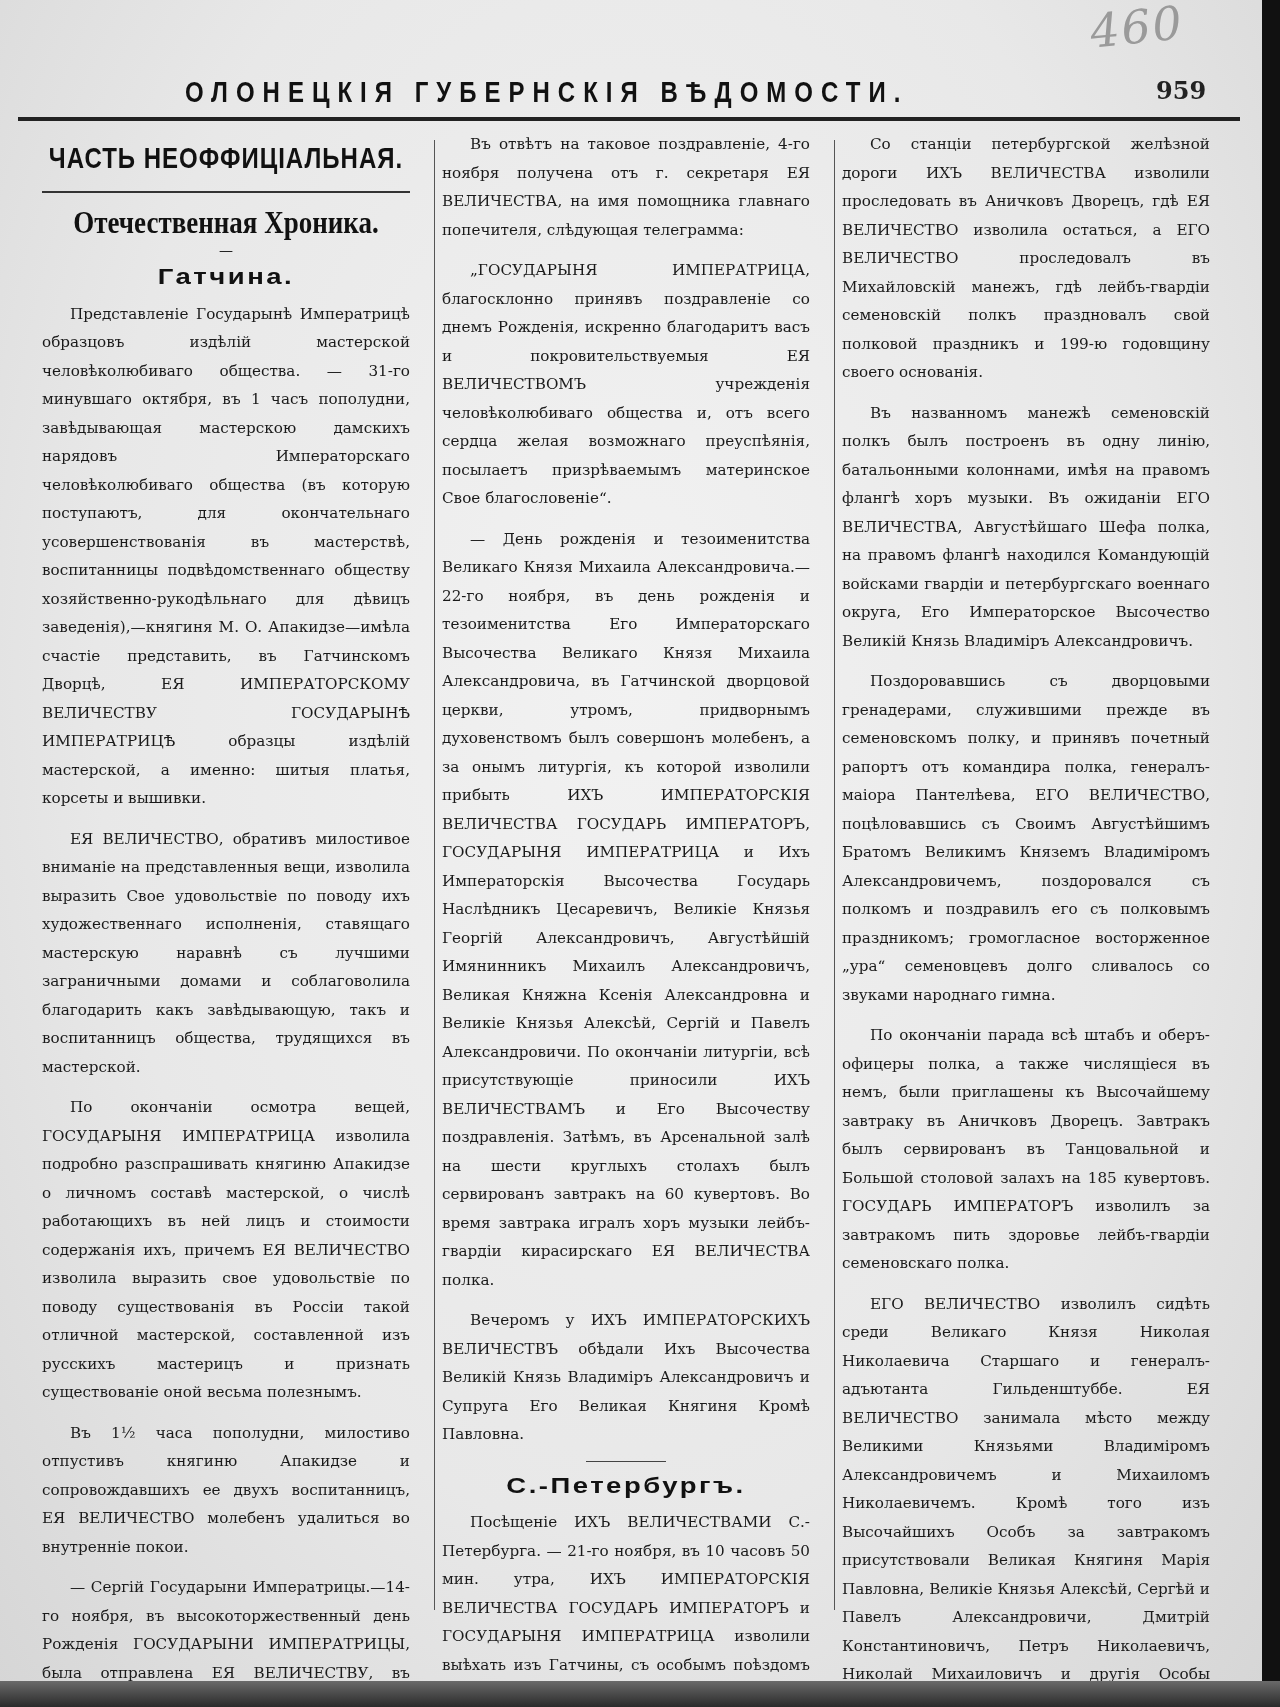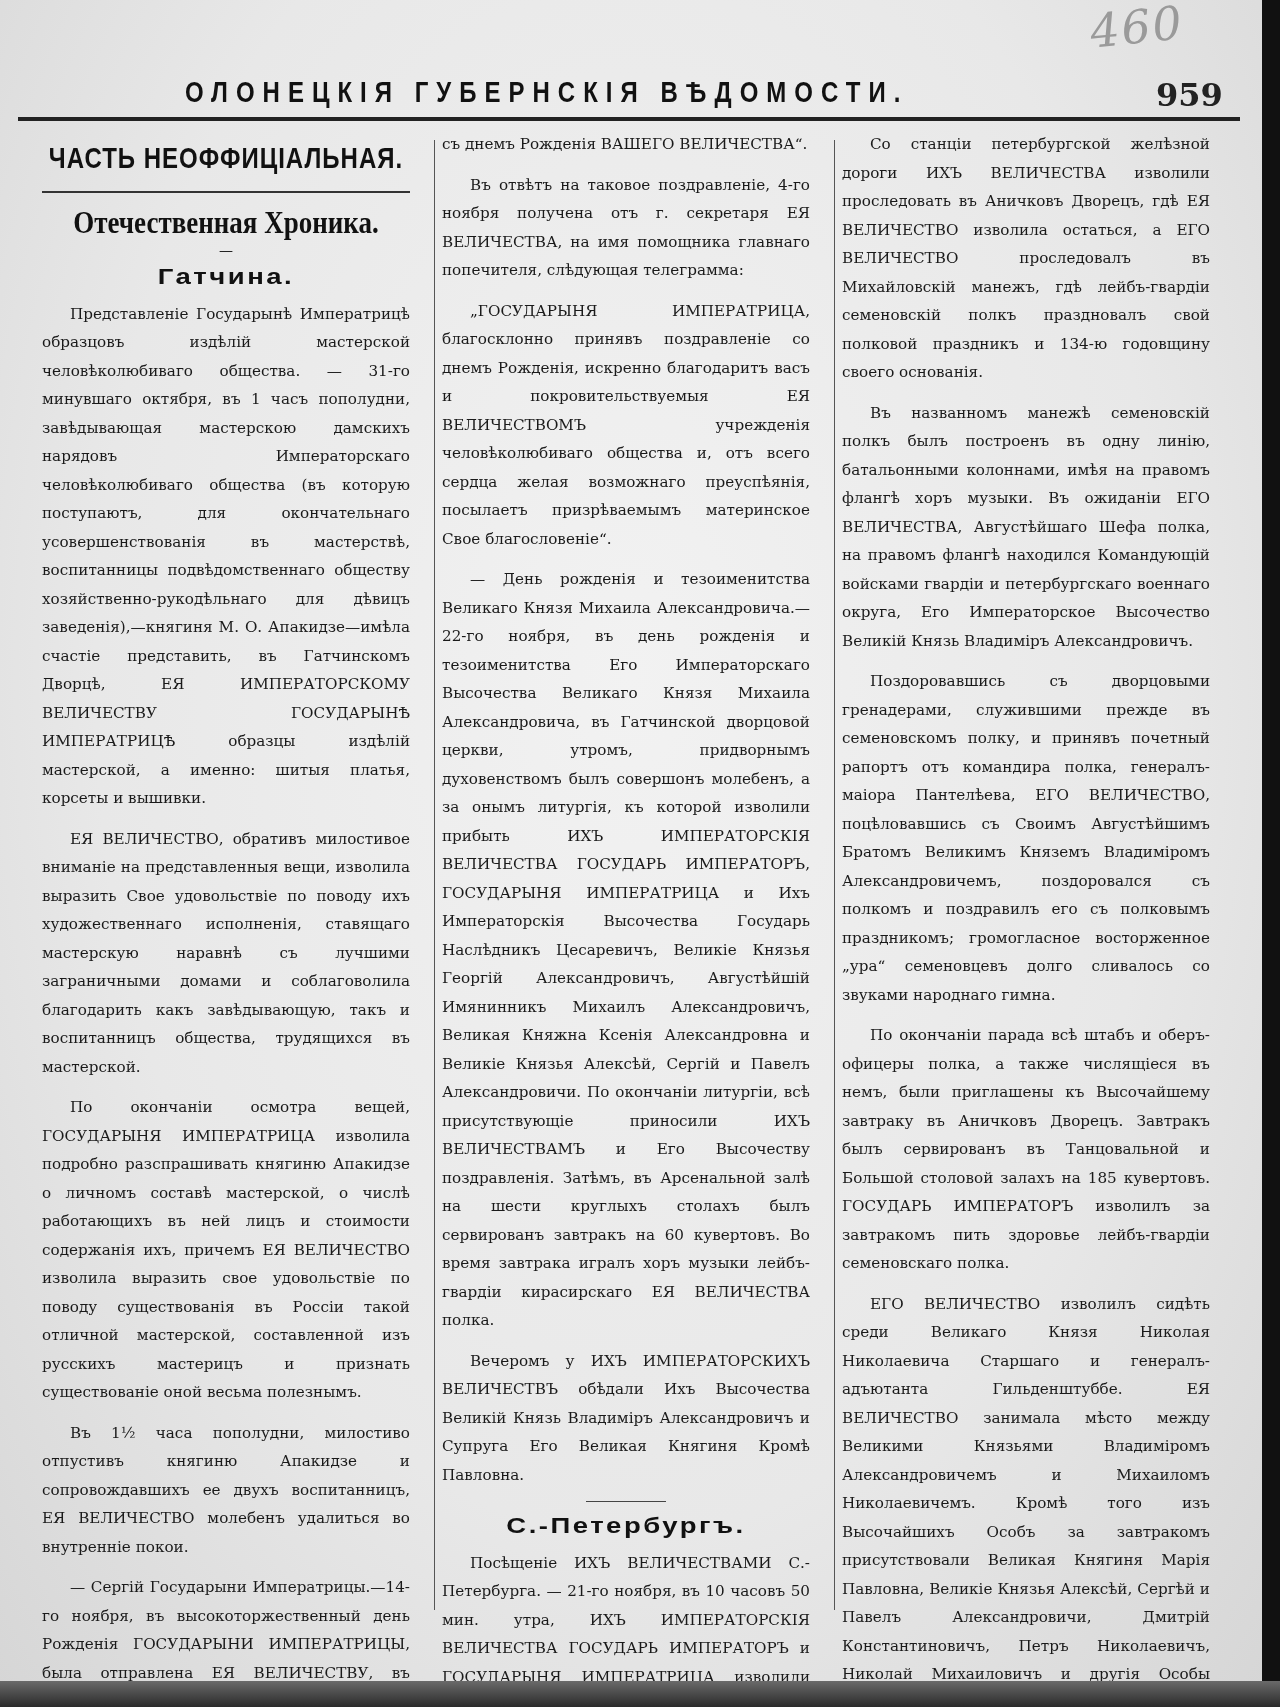--- a/index.html
+++ b/index.html
@@ -25,21 +25,21 @@
     font-size: 46px; color: #9a9a9a; font-style: italic; transform: rotate(-6deg); letter-spacing: 2px;
   }
   .masthead {
     position: absolute; left: 0; top: 76px; width: 1104px; height: 40px;
   }
   .masthead-title {
     position: absolute; left: 185px; top: 0; font-family: "Liberation Sans", sans-serif; font-weight: bold;
     font-size: 24px; letter-spacing: 8px; transform: scaleY(1.2); transform-origin: left top; color: #111;
   }
   .page-number {
-    position: absolute; left: 1156px; top: 0; font-size: 32px; font-weight: bold; color: #222;
+    position: absolute; left: 1156px; top: 0; font-size: 24px; font-weight: bold; color: #222;
   }
   .masthead-rule {
     position: absolute; left: 18px; top: 117px; width: 1222px; height: 4px; background: #222;
   }
   .col {
     position: absolute; top: 130px; width: 368px;
     font-size: 15.2px; line-height: 28.5px; text-align: justify;
   }
   .col p { margin: 0 0 12px 0; text-indent: 28px; }
   .col1 { left: 42px; }
@@ -90,36 +90,35 @@
         <p><span class="lead">Представленіе Государынѣ Императрицѣ образцовъ издѣлій мастерской человѣколюбиваго общества.</span><span> — 31-го минувшаго октября, въ 1 часъ пополудни, завѣдывающая мастерскою дамскихъ нарядовъ Императорскаго человѣколюбиваго общества (въ которую поступаютъ, для окончательнаго усовершенствованія въ мастерствѣ, воспитанницы подвѣдомственнаго обществу хозяйственно-рукодѣльнаго для дѣвицъ заведенія),—княгиня М. О. Апакидзе—имѣла счастіе представить, въ Гатчинскомъ Дворцѣ, ЕЯ ИМПЕРАТОРСКОМУ ВЕЛИЧЕСТВУ ГОСУДАРЫНѢ ИМПЕРАТРИЦѢ образцы издѣлій мастерской, а именно: шитыя платья, корсеты и вышивки.</span></p>
         <p><span>ЕЯ ВЕЛИЧЕСТВО, обративъ милостивое вниманіе на представленныя вещи, изволила выразить Свое удовольствіе по поводу ихъ художественнаго исполненія, ставящаго мастерскую наравнѣ съ лучшими заграничными домами и соблаговолила благодарить какъ завѣдывающую, такъ и воспитанницъ общества, трудящихся въ мастерской.</span></p>
         <p><span>По окончаніи осмотра вещей, ГОСУДАРЫНЯ ИМПЕРАТРИЦА изволила подробно разспрашивать княгиню Апакидзе о личномъ составѣ мастерской, о числѣ работающихъ въ ней лицъ и стоимости содержанія ихъ, причемъ ЕЯ ВЕЛИЧЕСТВО изволила выразить свое удовольствіе по поводу существованія въ Россіи такой отличной мастерской, составленной изъ русскихъ мастерицъ и признать существованіе оной весьма полезнымъ.</span></p>
         <p><span>Въ 1½ часа пополудни, милостиво отпустивъ княгиню Апакидзе и сопровождавшихъ ее двухъ воспитанницъ, ЕЯ ВЕЛИЧЕСТВО молебенъ удалиться во внутренніе покои.</span></p>
         <p><span class="lead">— Сергій Государыни Императрицы.</span><span>—14-го ноября, въ высокоторжественный день Рожденія ГОСУДАРЫНИ ИМПЕРАТРИЦЫ, была отправлена ЕЯ ВЕЛИЧЕСТВУ, въ Гатчину, телеграмма, за подписью помощника главнаго попечителя Императорскаго человѣколюбиваго общества, слѣдующаго содержанія:</span></p>
       </div>
   </div>
 
   <div class="col col2">
     <div>
-        <p style="text-indent: 0px;"><span>съ днемъ Рожденія ВАШЕГО ВЕЛИЧЕСТВА“.</span></p>
         <p><span>Въ отвѣтъ на таковое поздравленіе, 4-го ноября получена отъ г. секретаря ЕЯ ВЕЛИЧЕСТВА, на имя помощника главнаго попечителя, слѣдующая телеграмма:</span></p>
         <p><span>„ГОСУДАРЫНЯ ИМПЕРАТРИЦА, благосклонно принявъ поздравленіе со днемъ Рожденія, искренно благодаритъ васъ и покровительствуемыя ЕЯ ВЕЛИЧЕСТВОМЪ учрежденія человѣколюбиваго общества и, отъ всего сердца желая возможнаго преуспѣянія, посылаетъ призрѣваемымъ материнское Свое благословеніе“.</span></p>
         <p><span class="lead">— День рожденія и тезоименитства Великаго Князя Михаила Александровича.</span><span>—22-го ноября, въ день рожденія и тезоименитства Его Императорскаго Высочества Великаго Князя Михаила Александровича, въ Гатчинской дворцовой церкви, утромъ, придворнымъ духовенствомъ былъ совершонъ молебенъ, а за онымъ литургія, къ которой изволили прибыть ИХЪ ИМПЕРАТОРСКІЯ ВЕЛИЧЕСТВА ГОСУДАРЬ ИМПЕРАТОРЪ, ГОСУДАРЫНЯ ИМПЕРАТРИЦА и Ихъ Императорскія Высочества Государь Наслѣдникъ Цесаревичъ, Великіе Князья Георгій Александровичъ, Августѣйшій Имянинникъ Михаилъ Александровичъ, Великая Княжна Ксенія Александровна и Великіе Князья Алексѣй, Сергій и Павелъ Александровичи. По окончаніи литургіи, всѣ присутствующіе приносили ИХЪ ВЕЛИЧЕСТВАМЪ и Его Высочеству поздравленія. Затѣмъ, въ Арсенальной залѣ на шести круглыхъ столахъ былъ сервированъ завтракъ на 60 кувертовъ. Во время завтрака игралъ хоръ музыки лейбъ-гвардіи кирасирскаго ЕЯ ВЕЛИЧЕСТВА полка.</span></p>
         <p><span>Вечеромъ у ИХЪ ИМПЕРАТОРСКИХЪ ВЕЛИЧЕСТВЪ обѣдали Ихъ Высочества Великій Князь Владиміръ Александровичъ и Супруга Его Великая Княгиня Кромѣ Павловна.</span></p>
       </div>
     <div class="short-rule"></div>
     <div class="place-title">С.-Петербургъ.</div>
     <div>
         <p><span class="lead">Посѣщеніе ИХЪ ВЕЛИЧЕСТВАМИ С.-Петербурга.</span><span> — 21-го ноября, въ 10 часовъ 50 мин. утра, ИХЪ ИМПЕРАТОРСКІЯ ВЕЛИЧЕСТВА ГОСУДАРЬ ИМПЕРАТОРЪ и ГОСУДАРЫНЯ ИМПЕРАТРИЦА изволили выѣхать изъ Гатчины, съ особымъ поѣздомъ варшавской желѣзной дороги, въ Петербургъ. Сопровождали ИХЪ ВЕЛИЧЕСТВА: министръ Императорскаго Двора графъ Воронцовъ-Дашковъ, генералъ-адъютанты Рихтеръ и Черевинъ, гофмейстерина, статсъ-дама княгиня Кочубей, дежурная фрейлина Озерова и гофмейстеръ, состоящій при ЕЯ ВЕЛИЧЕСТВѢ, князь Голицынъ.</span></p>
       </div>
   </div>
 
   <div class="col col3">
     <div>
-        <p><span>Со станціи петербургской желѣзной дороги ИХЪ ВЕЛИЧЕСТВА изволили проследовать въ Аничковъ Дворецъ, гдѣ ЕЯ ВЕЛИЧЕСТВО изволила остаться, а ЕГО ВЕЛИЧЕСТВО проследовалъ въ Михайловскій манежъ, гдѣ лейбъ-гвардіи семеновскій полкъ праздновалъ свой полковой праздникъ и 134-ю годовщину своего основанія.</span></p>
+        <p><span>Со станціи петербургской желѣзной дороги ИХЪ ВЕЛИЧЕСТВА изволили проследовать въ Аничковъ Дворецъ, гдѣ ЕЯ ВЕЛИЧЕСТВО изволила остаться, а ЕГО ВЕЛИЧЕСТВО проследовалъ въ Михайловскій манежъ, гдѣ лейбъ-гвардіи семеновскій полкъ праздновалъ свой полковой праздникъ и 199-ю годовщину своего основанія.</span></p>
         <p><span>Въ названномъ манежѣ семеновскій полкъ былъ построенъ въ одну линію, батальонными колоннами, имѣя на правомъ флангѣ хоръ музыки. Въ ожиданіи ЕГО ВЕЛИЧЕСТВА, Августѣйшаго Шефа полка, на правомъ флангѣ находился Командующій войсками гвардіи и петербургскаго военнаго округа, Его Императорское Высочество Великій Князь Владиміръ Александровичъ.</span></p>
         <p><span>Поздоровавшись съ дворцовыми гренадерами, служившими прежде въ семеновскомъ полку, и принявъ почетный рапортъ отъ командира полка, генералъ-маіора Пантелѣева, ЕГО ВЕЛИЧЕСТВО, поцѣловавшись съ Своимъ Августѣйшимъ Братомъ Великимъ Княземъ Владиміромъ Александровичемъ, поздоровался съ полкомъ и поздравилъ его съ полковымъ праздникомъ; громогласное восторженное „ура“ семеновцевъ долго сливалось со звуками народнаго гимна.</span></p>
         <p><span>По окончаніи парада всѣ штабъ и оберъ-офицеры полка, а также числящіеся въ немъ, были приглашены къ Высочайшему завтраку въ Аничковъ Дворецъ. Завтракъ былъ сервированъ въ Танцовальной и Большой столовой залахъ на 185 кувертовъ. ГОСУДАРЬ ИМПЕРАТОРЪ изволилъ за завтракомъ пить здоровье лейбъ-гвардіи семеновскаго полка.</span></p>
         <p><span>ЕГО ВЕЛИЧЕСТВО изволилъ сидѣть среди Великаго Князя Николая Николаевича Старшаго и генералъ-адъютанта Гильденштуббе. ЕЯ ВЕЛИЧЕСТВО занимала мѣсто между Великими Князьями Владиміромъ Александровичемъ и Михаиломъ Николаевичемъ. Кромѣ того изъ Высочайшихъ Особъ за завтракомъ присутствовали Великая Княгиня Марія Павловна, Великіе Князья Алексѣй, Сергѣй и Павелъ Александровичи, Дмитрій Константиновичъ, Петръ Николаевичъ, Николай Михаиловичъ и другія Особы Императорской Фамиліи.</span></p>
       </div>
   </div>
 </div>
 <div class="right-edge"></div>
 <div class="bottom-edge"></div>
 

